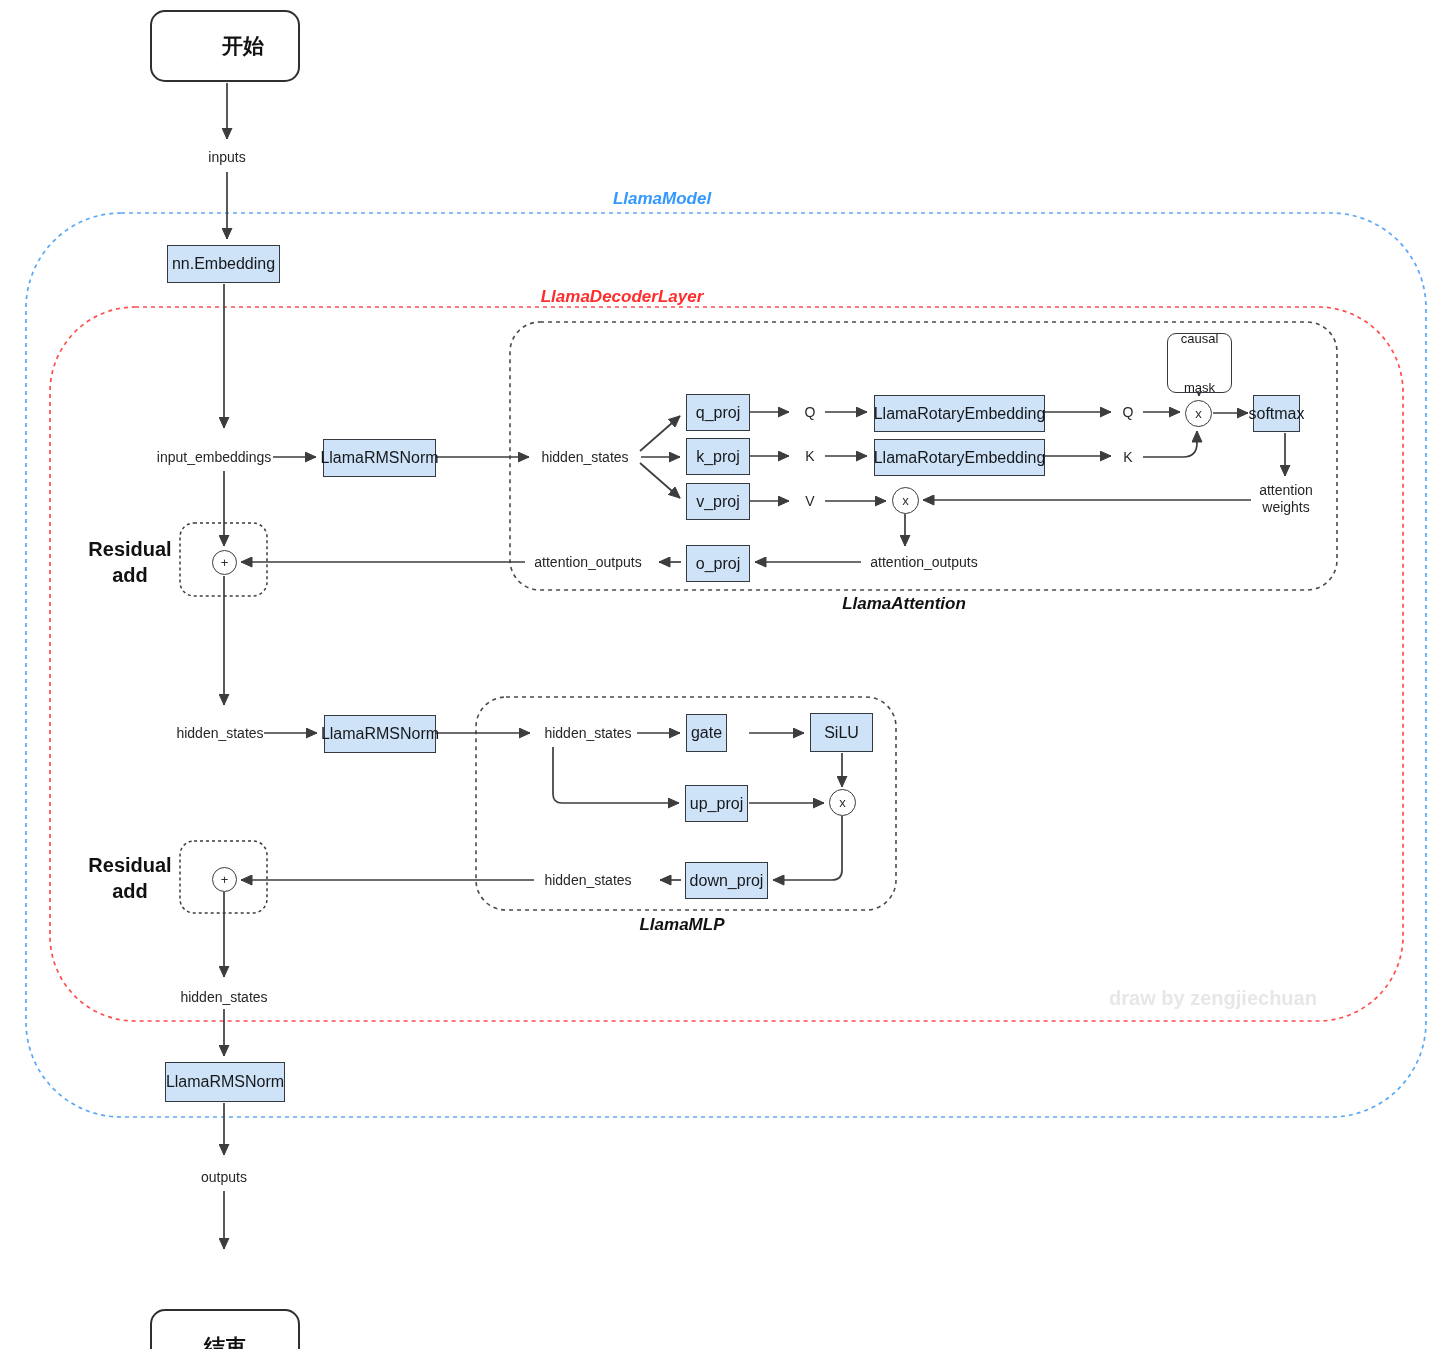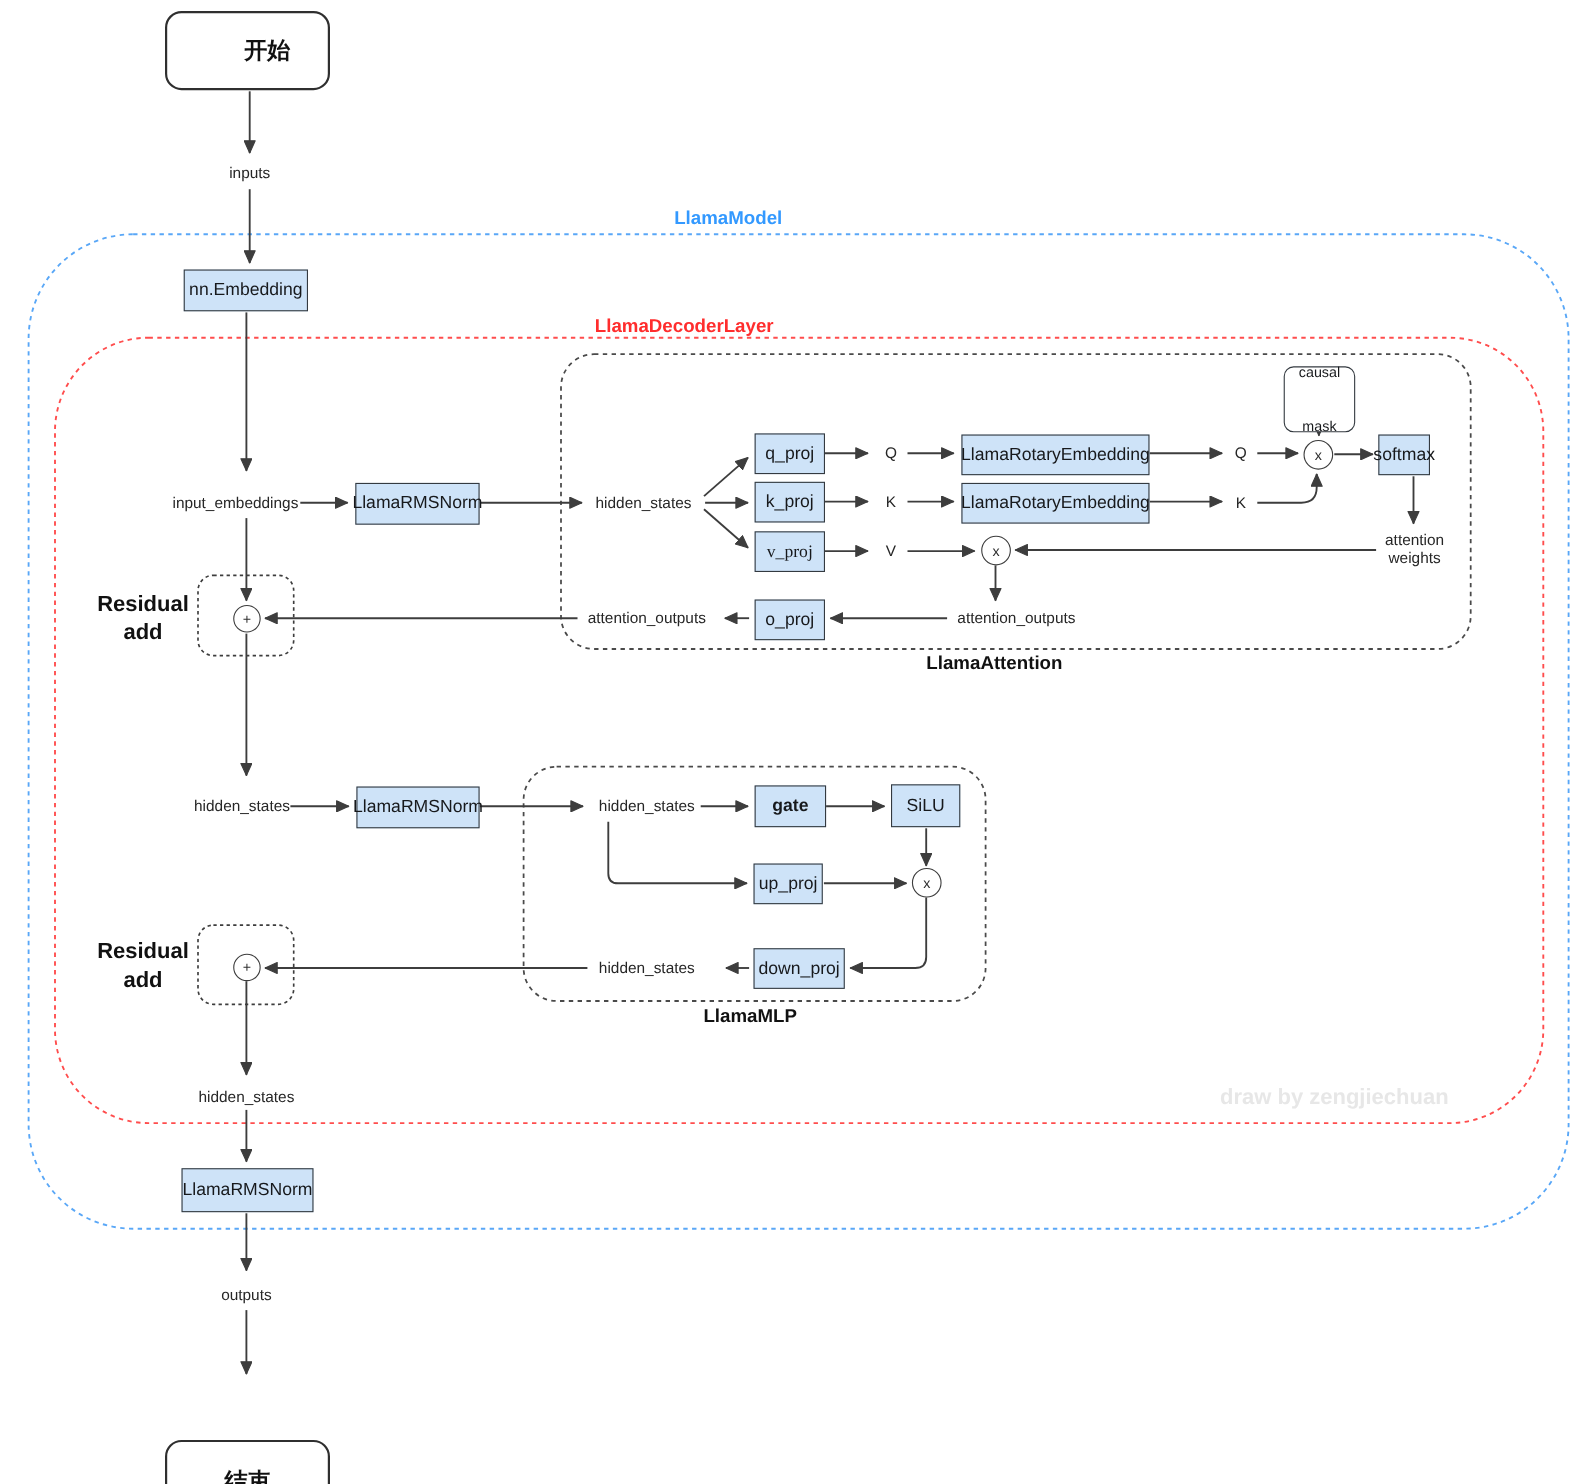--- a/index.html
+++ b/index.html
@@ -25,21 +25,21 @@
   }
   .circle{
     position:absolute;z-index:4;background:#ffffff;border:1.5px solid #3c3c3c;border-radius:50%;
     display:flex;align-items:center;justify-content:center;
     font-size:13px;color:#2e2e2e;box-sizing:border-box;
   }
   .lbl{
     position:absolute;z-index:2;transform:translate(-50%,-50%);
     font-size:14px;color:#262626;white-space:nowrap;text-align:center;line-height:17px;
   }
-  .seclbl{font-weight:bold;font-size:17px;color:#111;}
+  .seclbl{font-weight:bold;font-size:17px;color:#111;font-style:italic;}
   .blue{color:#3399ff;}
   .red{color:#ff2d2d;}
   .bigbold{font-weight:bold;font-size:20px;line-height:26px;color:#111;}
   .watermark{font-size:20px;color:#e7e7e7;font-weight:bold;margin-left:18px;}
 </style>
 </head>
 <body>
 
 <div class="canvas">
 
@@ -110,26 +110,26 @@
   <div class="lbl seclbl red" style="left:622px;top:296px;">LlamaDecoderLayer</div>
   <div class="lbl seclbl" style="left:904px;top:603px;">LlamaAttention</div>
   <div class="lbl seclbl" style="left:682px;top:924px;">LlamaMLP</div>
 
   <div class="node" style="left:167px;top:245px;width:113px;height:38px;">nn.Embedding</div>
   <div class="node" style="left:323px;top:439px;width:113px;height:38px;">LlamaRMSNorm</div>
   <div class="node" style="left:324px;top:715px;width:112px;height:38px;">LlamaRMSNorm</div>
   <div class="node" style="left:165px;top:1062px;width:120px;height:40px;">LlamaRMSNorm</div>
   <div class="node" style="left:686px;top:394px;width:64px;height:37px;">q_proj</div>
   <div class="node" style="left:686px;top:438px;width:64px;height:37px;">k_proj</div>
-  <div class="node" style="left:686px;top:483px;width:64px;height:37px;font-family:Liberation Serif, serif;">v_proj</div>
+  <div class="node" style="left:686px;top:483px;width:64px;height:37px;">v_proj</div>
   <div class="node" style="left:874px;top:395px;width:171px;height:37px;">LlamaRotaryEmbedding</div>
   <div class="node" style="left:874px;top:439px;width:171px;height:37px;">LlamaRotaryEmbedding</div>
   <div class="node" style="left:1253px;top:395px;width:47px;height:37px;">softmax</div>
   <div class="node" style="left:686px;top:545px;width:64px;height:37px;">o_proj</div>
-  <div class="node" style="left:686px;top:714px;width:65px;height:38px;font-weight:bold;">gate</div>
+  <div class="node" style="left:686px;top:714px;width:41px;height:38px;">gate</div>
   <div class="node" style="left:810px;top:713px;width:63px;height:39px;">SiLU</div>
   <div class="node" style="left:685px;top:785px;width:63px;height:37px;">up_proj</div>
   <div class="node" style="left:685px;top:862px;width:83px;height:37px;">down_proj</div>
 
   <div class="whitebox" style="left:1167px;top:333px;width:65px;height:60px;gap:34px;">
     <span>causal</span>
     <span>mask</span>
   </div>
 
   <div class="circle" style="left:1185px;top:400px;width:27px;height:27px;">x</div>

